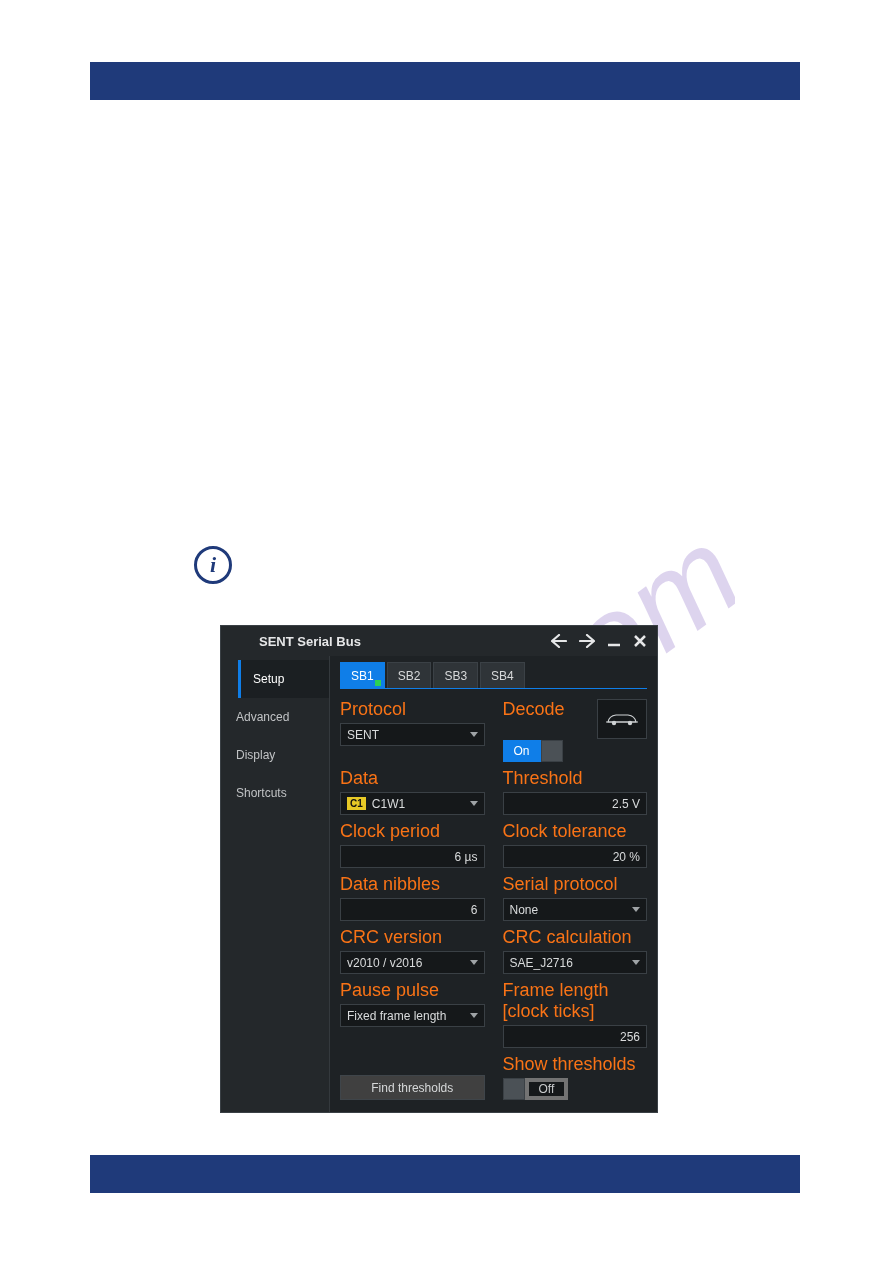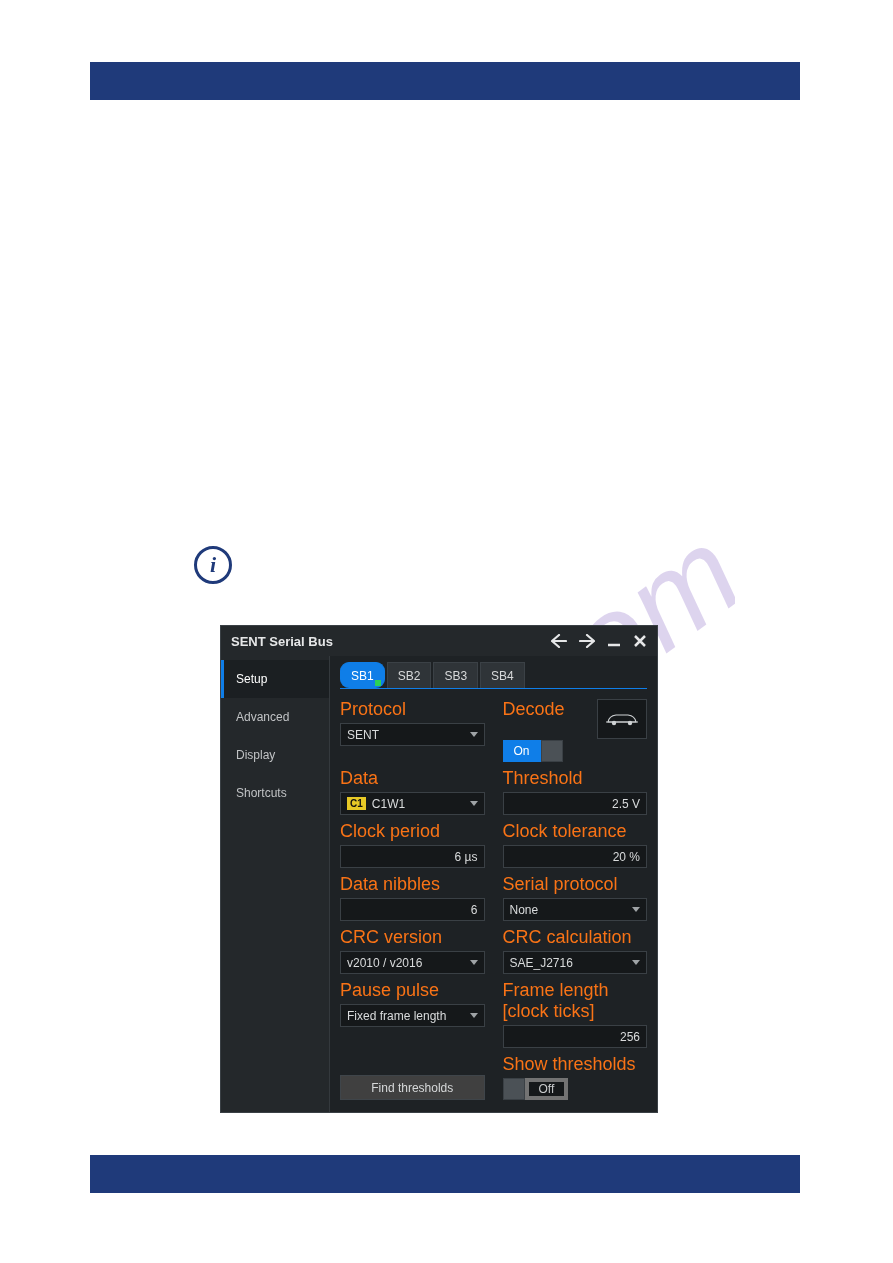--- a/index.html
+++ b/index.html
@@ -25,35 +25,35 @@
     border: 1px solid #3a4045;
   }
   .dlg-title {
     height: 30px;
     display: flex;
     align-items: center;
     padding: 0 10px;
     background: #24282b;
     justify-content: space-between;
   }
-  .dlg-title-text { font-weight: bold; font-size: 13px; color: #e6e7e8; }
+  .dlg-title-text { font-weight: bold; font-size: 13px; color: #e6e7e8; margin-left: 28px; }
   .dlg-title-ctrls { display: flex; gap: 12px; align-items: center; }
   .tctl { color: #e6e7e8; font-size: 16px; line-height: 1; cursor: pointer; }
   .tctl svg { display: block; }
   
   .dlg-body { display: flex; }
   .sidenav { width: 108px; background: #24282b; padding-top: 4px; }
   .sidenav-item { height: 38px; display: flex; align-items: center; padding-left: 12px; color: #c1c3c5; cursor: pointer; border-left: 3px solid transparent; }
-  .sidenav-item.active { border-left: 3px solid #0f7ee8; background: #1b1f22; color: #ffffff; }
+  .sidenav-item.active { border-left: 3px solid #0f7ee8; background: #1b1f22; color: #ffffff; margin-left: 17px; }
   
   .content { flex: 1; padding: 0 10px 12px 10px; background: #1e2225; border-left: 1px solid #34393d; }
   
   .tabrow { display: flex; height: 27px; align-items: stretch; margin: 6px 0 2px 0; border-bottom: 1px solid #0f7ee8; }
   .tab { padding: 0 10px; display: flex; align-items: center; margin-right: 2px; background: #2f3438; color: #d7d9da; cursor: pointer; font-size: 12px; border: 1px solid #3b4146; border-bottom: none; position: relative; }
-  .tab.active { background: #0f7ee8; color: #ffffff; border-color: #0f7ee8; border-radius: 9px; }
+  .tab.active { background: #0f7ee8; color: #ffffff; border-color: #0f7ee8; }
   .tab.active::after { content: ""; position: absolute; right: 3px; bottom: 2px; width: 6px; height: 6px; background: #2bd157; }
   
   .grid2 { display: grid; grid-template-columns: 1fr 1fr; column-gap: 18px; row-gap: 6px; margin-top: 10px; }
   .field { display: flex; flex-direction: column; gap: 3px; }
   .lbl { color: #f97316; font-size: 18px; }
   
   .dropdown, .txtbox { height: 23px; background: #15181a; border: 1px solid #3a4045; display: flex; align-items: center; padding: 0 6px; color: #d9dbdc; font-size: 12px; position: relative; }
   .dropdown { justify-content: space-between; cursor: pointer; }
   .dd-caret { width: 0; height: 0; border-left: 4px solid transparent; border-right: 4px solid transparent; border-top: 5px solid #9fa3a6; }
   .dd-left { display: flex; align-items: center; gap: 6px; }

